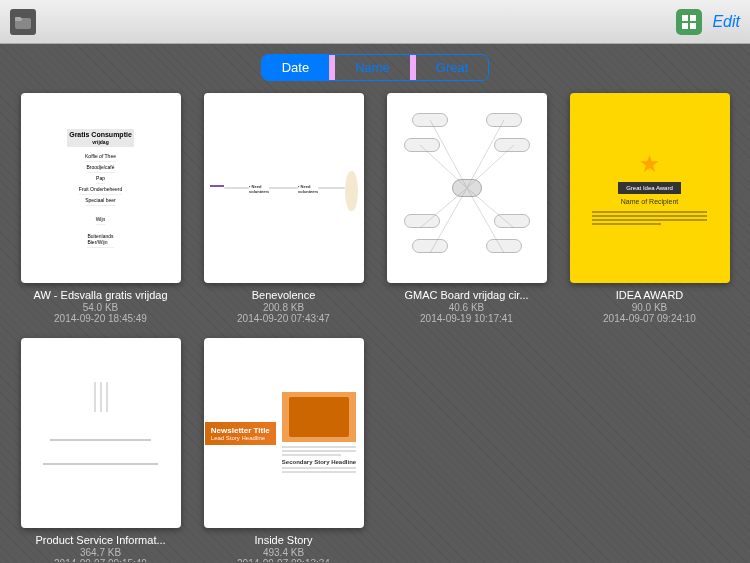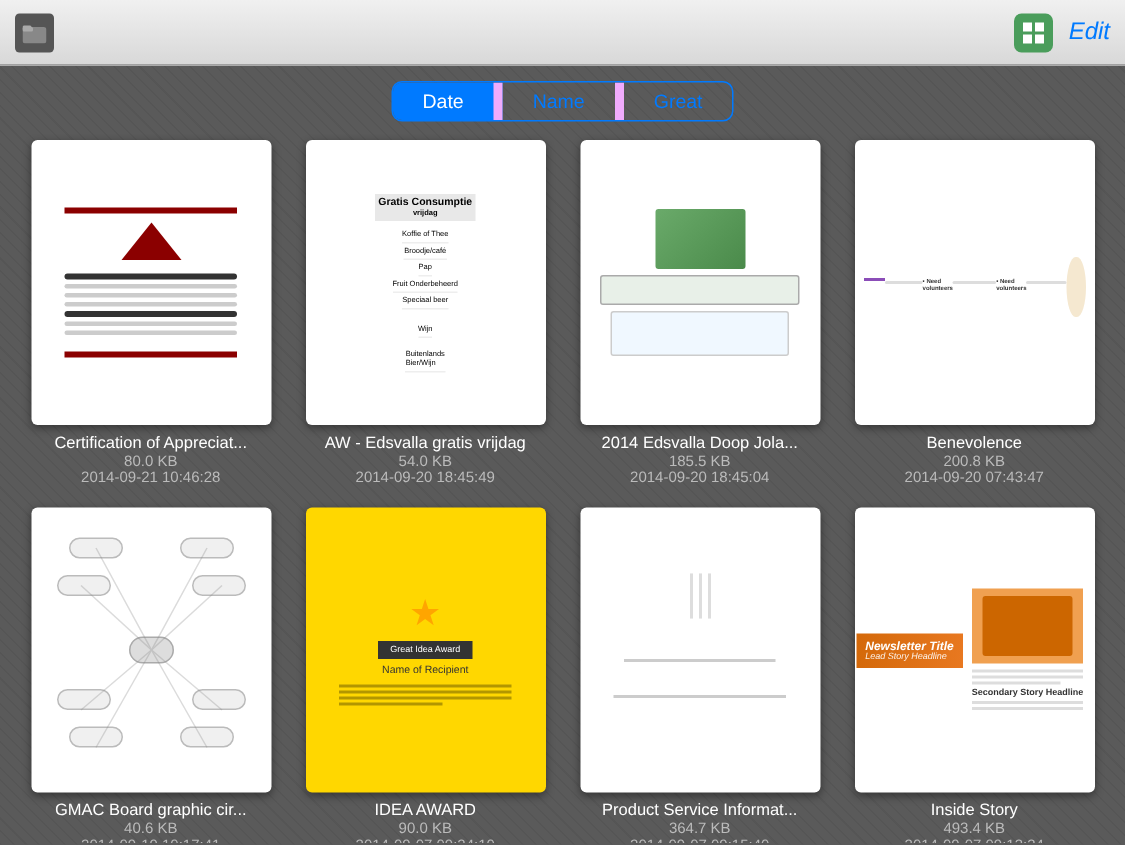--- a/index.html
+++ b/index.html
@@ -314,21 +314,20 @@
     }
 
     .thumb-newsletter {
       background: white;
       padding: 0;
       overflow: hidden;
     }
     .thumb-newsletter .news-header {
       background: linear-gradient(to right, #d4690a, #e87820);
       padding: 4px 6px;
-      font-style: italic;
     }
     .thumb-newsletter .news-title {
       font-size: 8px;
       font-weight: bold;
       color: white;
     }
     .thumb-newsletter .news-subtitle {
       font-size: 6px;
       color: rgba(255,255,255,0.9);
     }
@@ -406,39 +405,20 @@
 <div class="sort-bar">
   <div class="sort-tabs">
     <button class="sort-tab active">Date</button>
     <button class="sort-tab">Name</button>
     <button class="sort-tab">Great</button>
   </div>
 </div>
 
 <div class="grid">
 
-  <div class="doc-item">
-    <div class="doc-thumb thumb-cert">
-      <div class="cert-top"></div>
-      <div class="cert-triangle"></div>
-      <div class="cert-text-lines">
-        <div class="cert-line bold"></div>
-        <div class="cert-line"></div>
-        <div class="cert-line"></div>
-        <div class="cert-line"></div>
-        <div class="cert-line bold"></div>
-        <div class="cert-line"></div>
-        <div class="cert-line"></div>
-      </div>
-      <div class="cert-bottom"></div>
-    </div>
-    <div class="doc-name">Certification of Appreciat...</div>
-    <div class="doc-size">80.0 KB</div>
-    <div class="doc-date">2014-09-21 10:46:28</div>
-  </div>
 
   <div class="doc-item">
     <div class="doc-thumb" style="background:white;padding:6px;display:flex;flex-direction:column;overflow:hidden;">
       <div style="background:#e8e8e8;text-align:center;padding:2px;font-size:7px;font-weight:bold;margin-bottom:4px;">Gratis Consumptie<br><span style="font-size:5px;">vrijdag</span></div>
       <div style="display:flex;justify-content:space-between;border-bottom:1px solid #eee;padding:2px 0;font-size:5px;">
           <span>Koffie of Thee</span>
           <span></span>
         </div>
       <div style="display:flex;justify-content:space-between;border-bottom:1px solid #eee;padding:2px 0;font-size:5px;">
           <span>Broodje/café</span>
@@ -465,30 +445,20 @@
       <div style="display:flex;justify-content:space-between;border-bottom:1px solid #eee;padding:2px 0;font-size:5px;">
           <span>Buitenlands<br>Bier/Wijn</span>
           <span></span>
         </div>
     </div>
     <div class="doc-name">AW - Edsvalla gratis vrijdag</div>
     <div class="doc-size">54.0 KB</div>
     <div class="doc-date">2014-09-20 18:45:49</div>
   </div>
 
-  <div class="doc-item">
-    <div class="doc-thumb thumb-doop">
-      <div class="doop-img"></div>
-      <div style="width:90%;height:20px;background:#e8f0e8;border:1px solid #aaa;border-radius:2px;margin-bottom:4px;"></div>
-      <div class="doop-card"></div>
-    </div>
-    <div class="doc-name">2014 Edsvalla Doop Jola...</div>
-    <div class="doc-size">185.5 KB</div>
-    <div class="doc-date">2014-09-20 18:45:04</div>
-  </div>
 
   <div class="doc-item">
     <div class="doc-thumb thumb-benevolence">
       <div class="benv-purple"></div>
       <div class="benv-line"></div>
       <div class="benv-line"></div>
       <div class="benv-line"></div>
       <div class="benv-line" style="width:70%;"></div>
       <div style="margin:4px 0 2px;font-size:4px;font-weight:bold;color:#333;">• Need volunteers</div>
       <div class="benv-line"></div>
@@ -523,21 +493,21 @@
           <line x1="65" y1="80" x2="102" y2="12" stroke="#888" stroke-width="1"></line>
           <line x1="65" y1="80" x2="18" y2="37" stroke="#888" stroke-width="1"></line>
           <line x1="65" y1="80" x2="112" y2="37" stroke="#888" stroke-width="1"></line>
           <line x1="65" y1="80" x2="18" y2="120" stroke="#888" stroke-width="1"></line>
           <line x1="65" y1="80" x2="112" y2="120" stroke="#888" stroke-width="1"></line>
           <line x1="65" y1="80" x2="28" y2="145" stroke="#888" stroke-width="1"></line>
           <line x1="65" y1="80" x2="102" y2="145" stroke="#888" stroke-width="1"></line>
         </svg>
       </div>
     </div>
-    <div class="doc-name">GMAC Board graphic cir...</div>
+    <div class="doc-name">GMAC Board vrijdag cir...</div>
     <div class="doc-size">40.6 KB</div>
     <div class="doc-date">2014-09-19 10:17:41</div>
   </div>
 
   <div class="doc-item">
     <div class="doc-thumb thumb-idea">
       <div class="idea-star">★</div>
       <div class="idea-box">Great Idea Award</div>
       <div style="font-size:7px;color:#333;text-align:center;margin-bottom:4px;">Name of Recipient</div>
       <div class="idea-lines">

